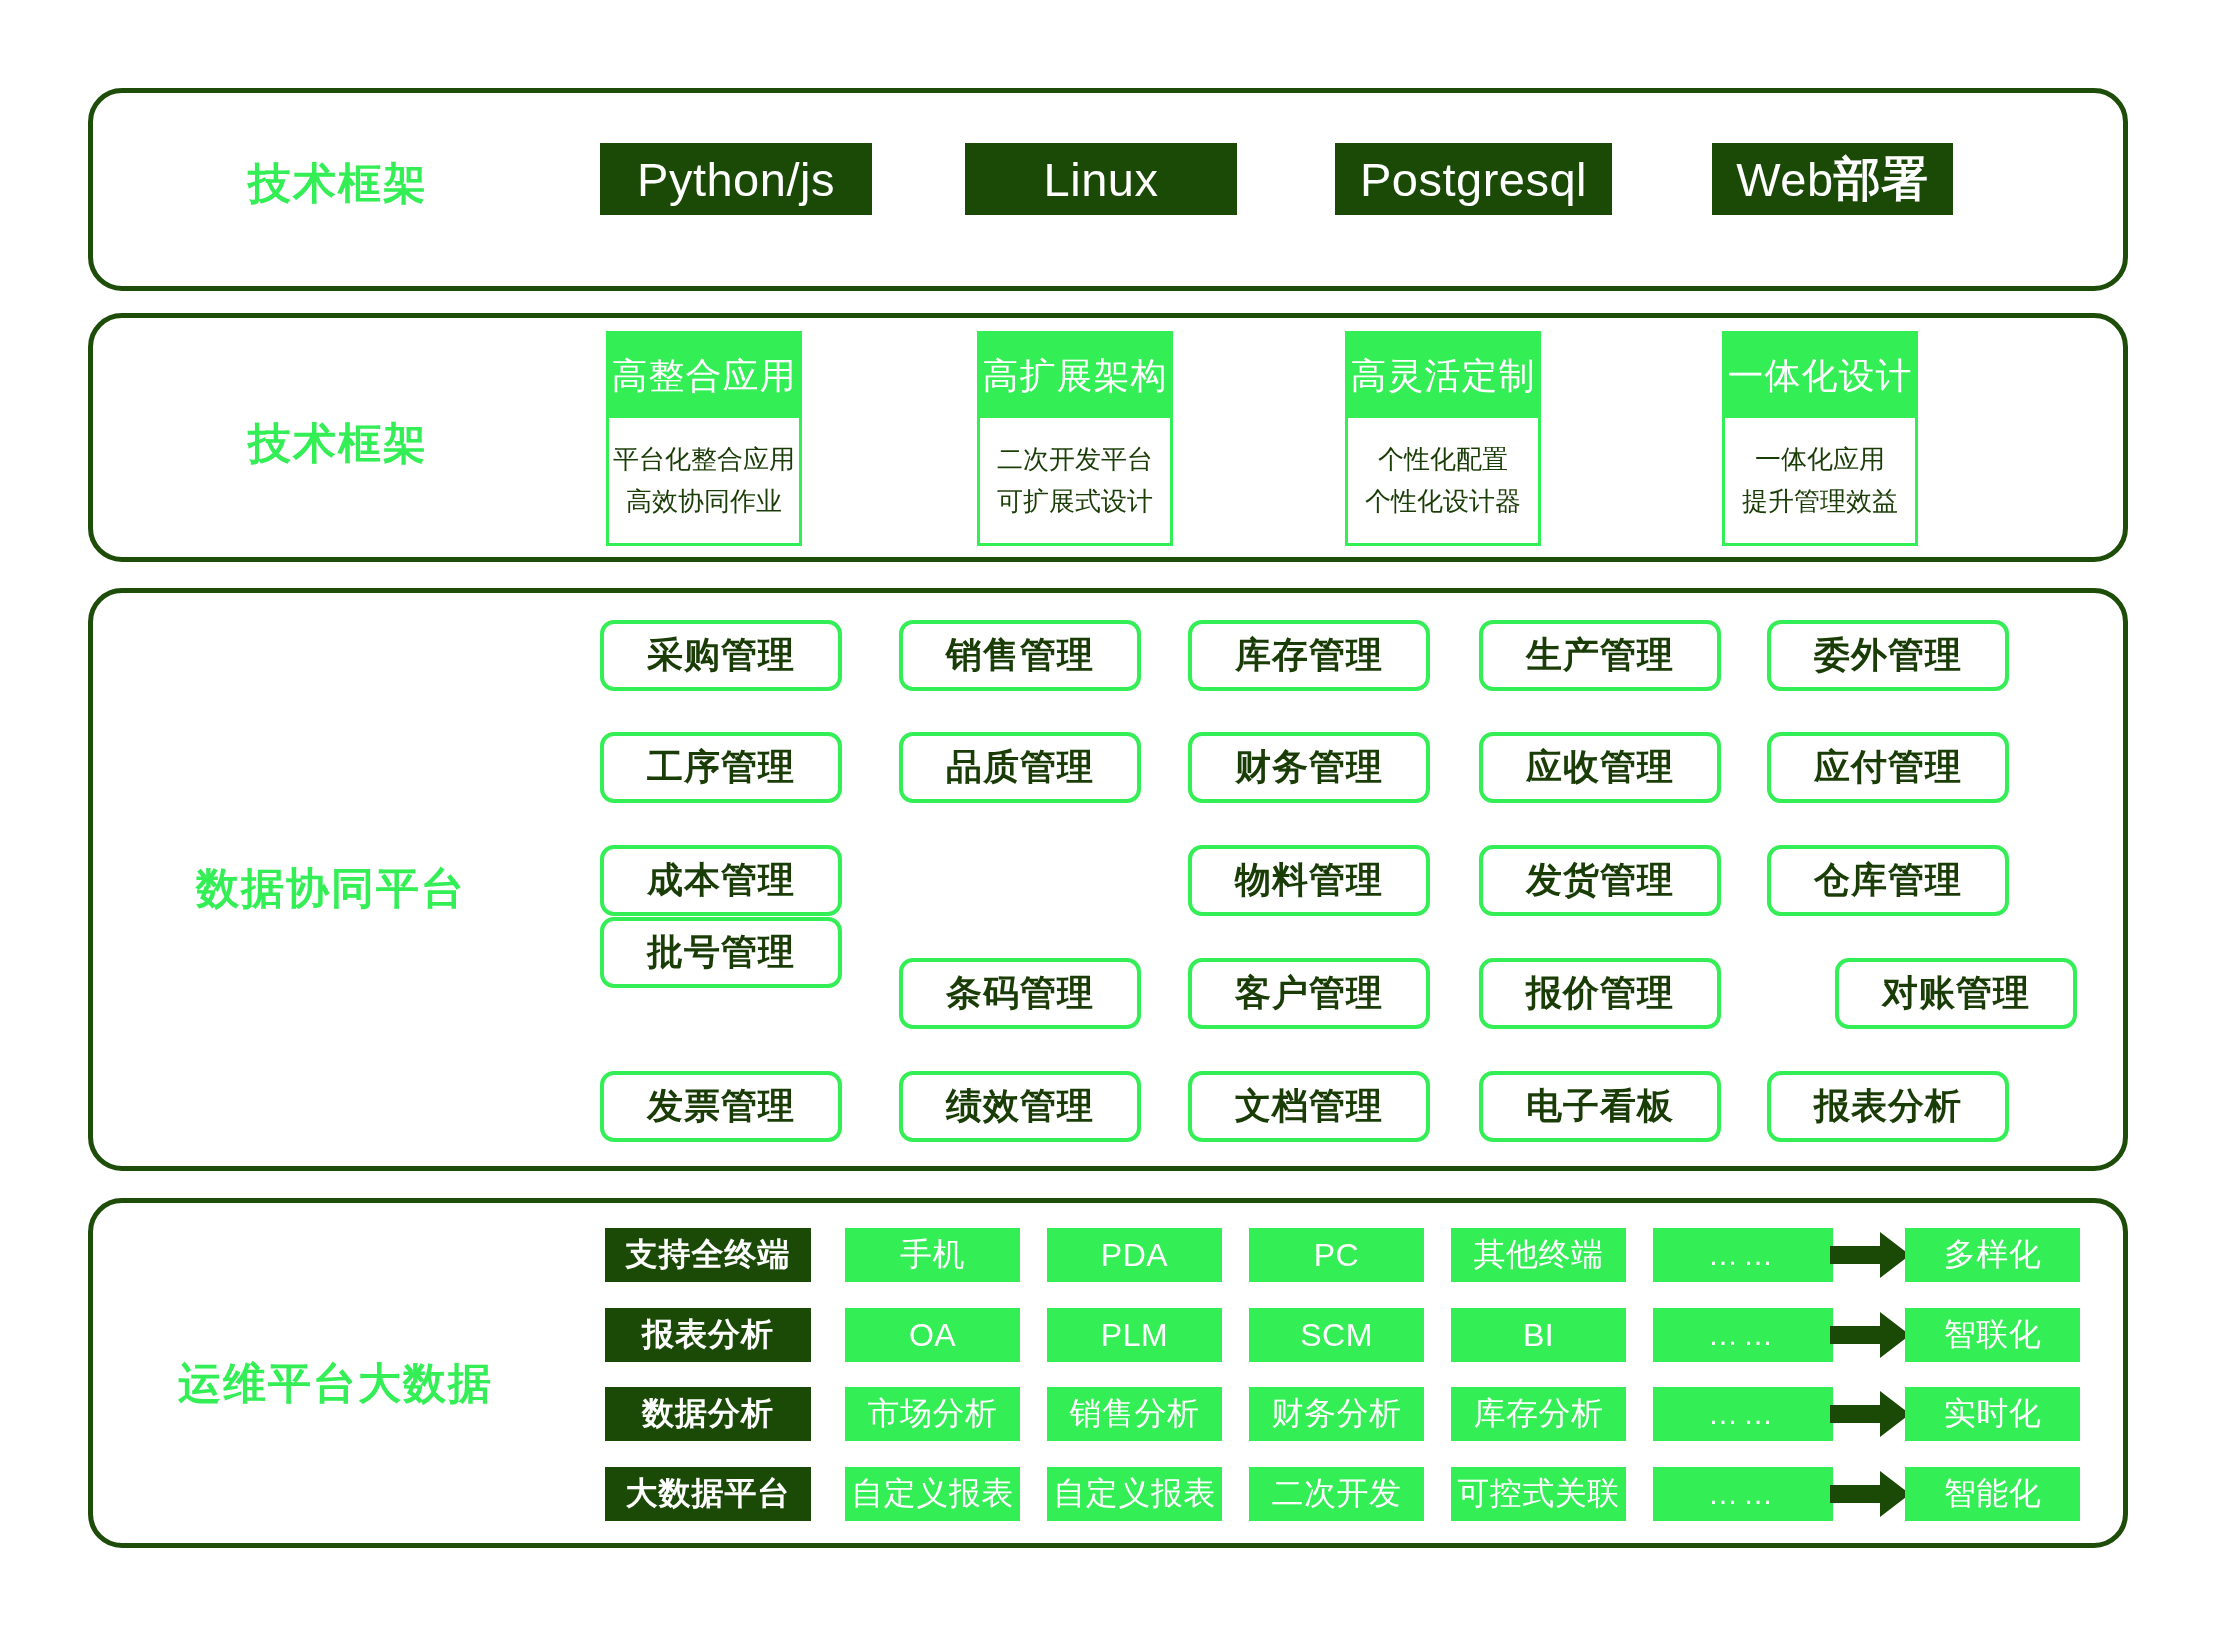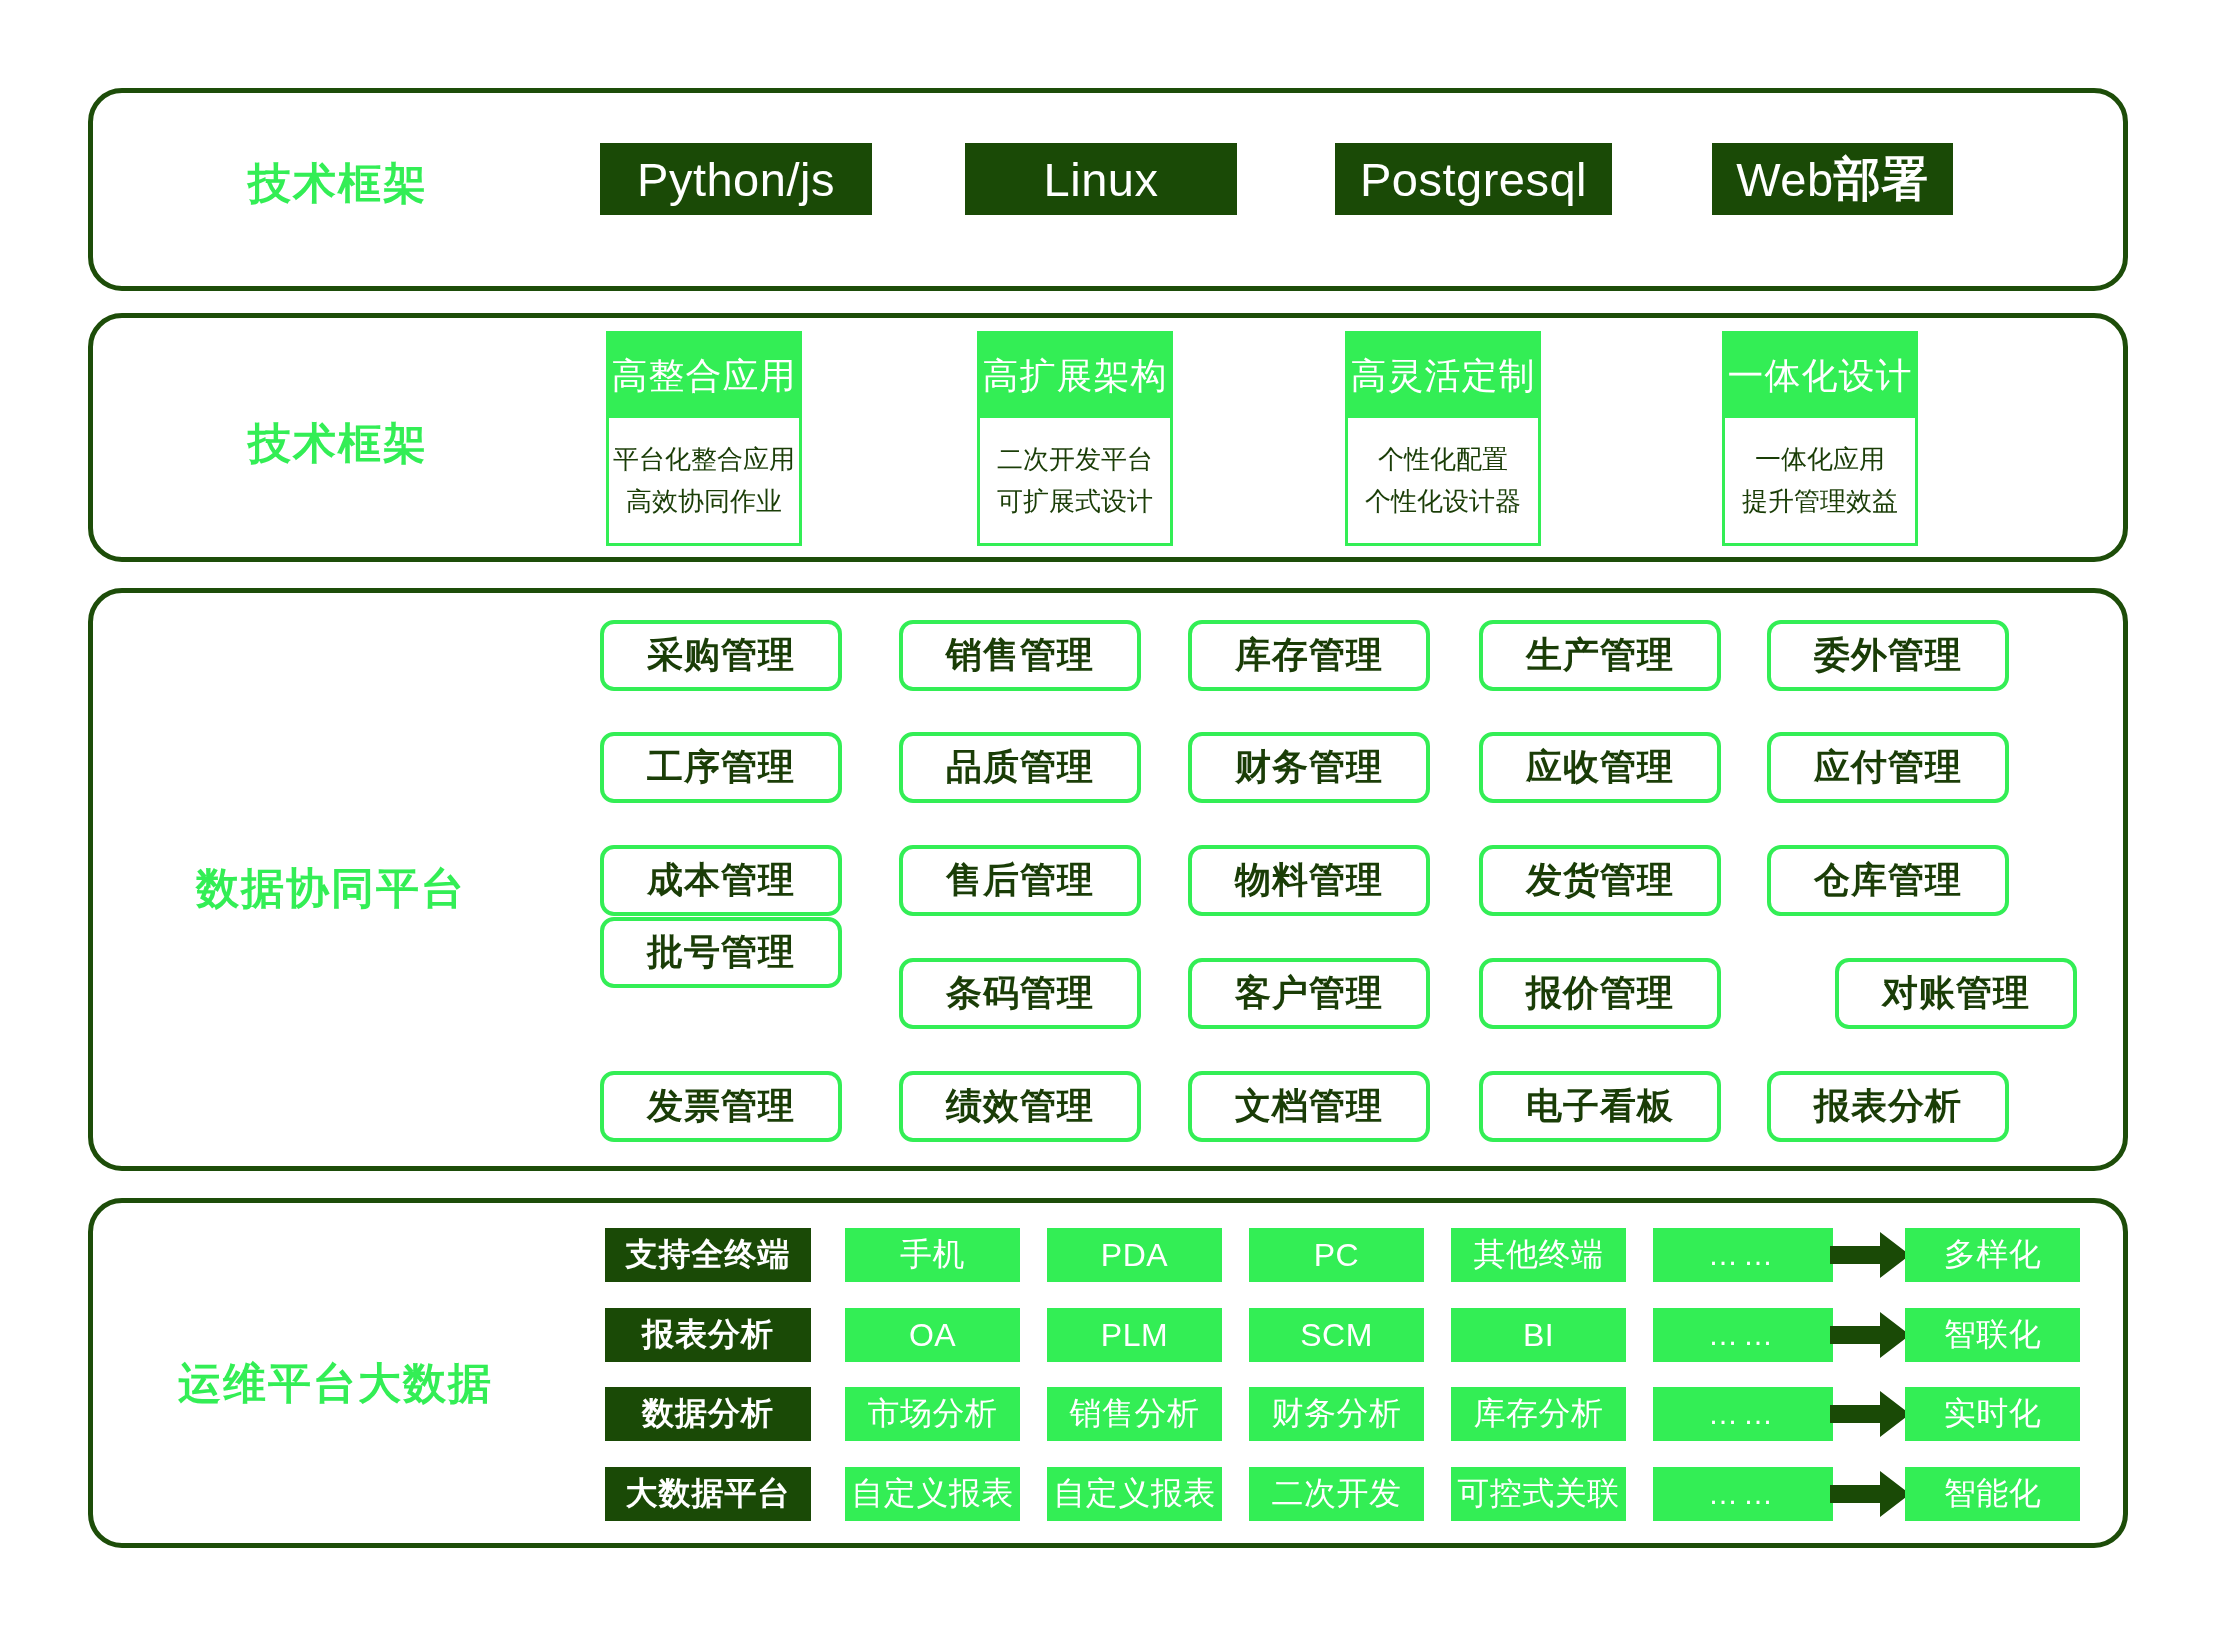--- a/index.html
+++ b/index.html
@@ -233,21 +233,20 @@
   <div class="module-pill" style="left:1479px; top:620px;">生产管理</div>
   <div class="module-pill" style="left:1767px; top:620px;">委外管理</div>
 
   <div class="module-pill" style="left:600px;  top:732px;">工序管理</div>
   <div class="module-pill" style="left:899px;  top:732px;">品质管理</div>
   <div class="module-pill" style="left:1188px; top:732px;">财务管理</div>
   <div class="module-pill" style="left:1479px; top:732px;">应收管理</div>
   <div class="module-pill" style="left:1767px; top:732px;">应付管理</div>
 
   <div class="module-pill" style="left:600px;  top:845px;">成本管理</div>
-  <div class="module-pill" style="left:899px;  top:845px;">售后管理</div>
   <div class="module-pill" style="left:1188px; top:845px;">物料管理</div>
   <div class="module-pill" style="left:1479px; top:845px;">发货管理</div>
   <div class="module-pill" style="left:1767px; top:845px;">仓库管理</div>
 
   <div class="module-pill" style="left:600px;  top:917px;">批号管理</div>
   <div class="module-pill" style="left:899px;  top:958px;">条码管理</div>
   <div class="module-pill" style="left:1188px; top:958px;">客户管理</div>
   <div class="module-pill" style="left:1479px; top:958px;">报价管理</div>
   <div class="module-pill" style="left:1835px; top:958px;">对账管理</div>
 

